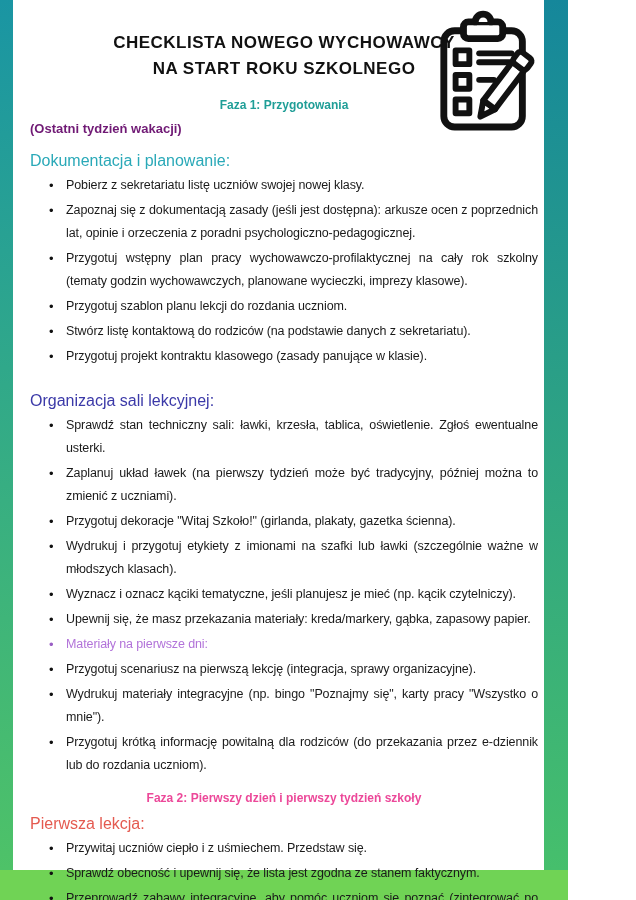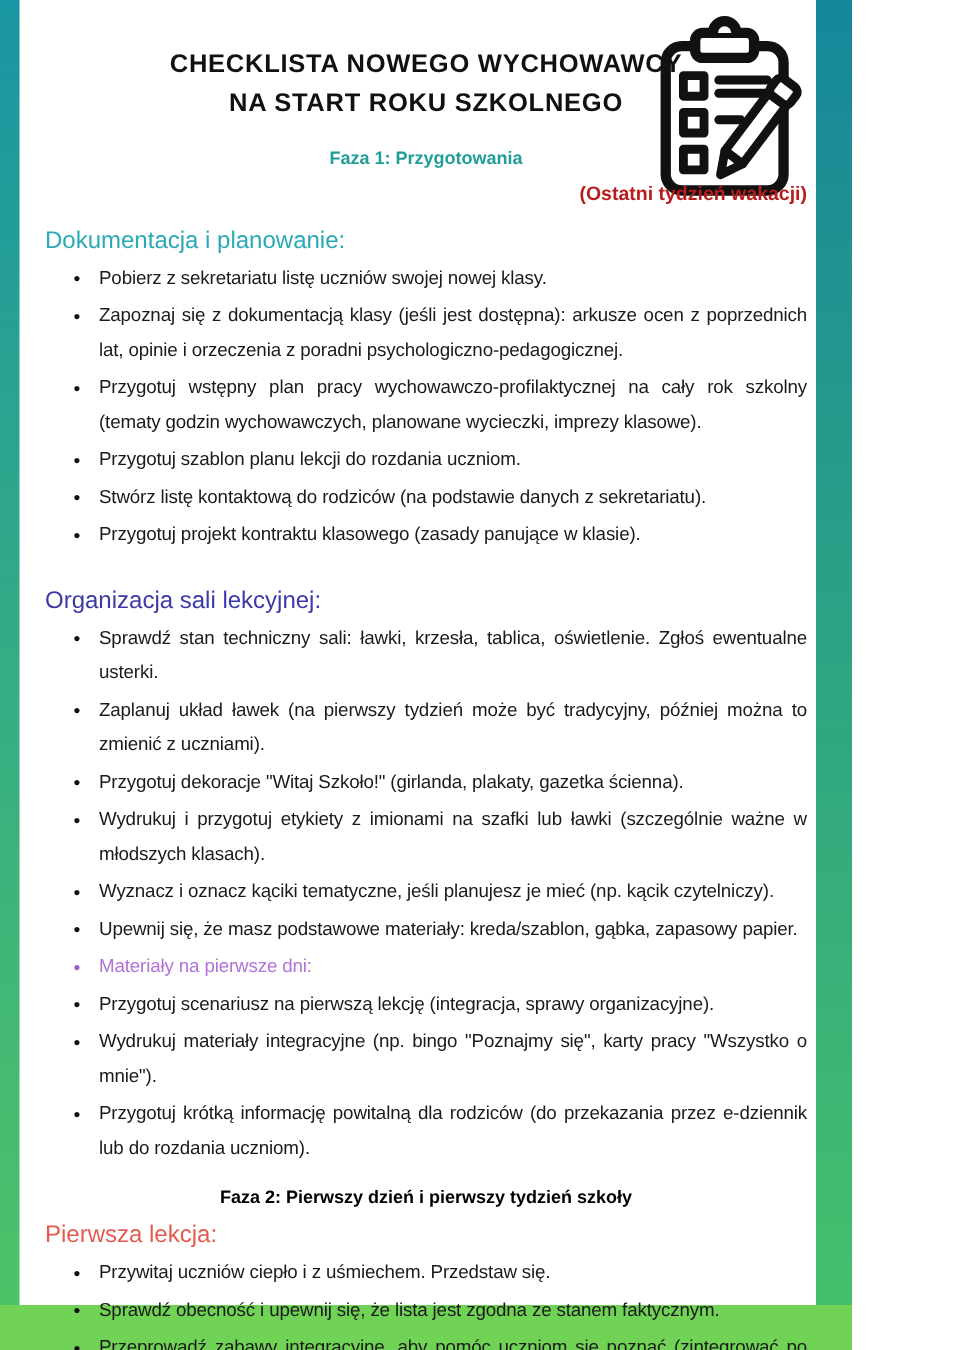--- a/index.html
+++ b/index.html
@@ -18,22 +18,22 @@
   .content { position:absolute; left:30px; right:30px; top:0; }
 
   .doc-title {
     margin-top:30px; text-align:center; font-weight:bold; font-size:17px;
     line-height:26px; letter-spacing:0.5px; color:#111;
   }
   .phase-heading {
     text-align:center; font-weight:bold; font-size:12px;
   }
   .phase1-heading { color:#1f9e97; margin-top:16px; }
-  .phase1-sub { text-align:right; font-weight:bold; font-size:13px; color:#b91c1c; margin-top:9px; }
-  .phase2-heading { color:#000000; margin-top:14px; }
+  .phase1-sub { text-align:left; font-weight:bold; font-size:13px; color:#701a75; margin-top:9px; }
+  .phase2-heading { color:#ec4899; margin-top:14px; }
 
   .section-heading { font-size:16px; margin-top:16px; margin-bottom:4px; font-weight:normal; }
   .sec-teal   { color:#2aa9b8; }
   .sec-indigo { color:#3b39a8; margin-top:24px; }
   .sec-salmon { color:#e45a50; margin-top:10px; }
 
   ul.checklist { list-style:none; margin:4px 0 0 0; padding:0 0 0 36px; }
   ul.checklist li {
     position:relative; font-size:12.5px; line-height:23px; margin-bottom:2px;
     text-align:justify; letter-spacing:-0.1px;
@@ -86,35 +86,35 @@
       <div>CHECKLISTA NOWEGO WYCHOWAWCY</div>
       <div>NA START ROKU SZKOLNEGO</div>
     </div>
 
     <div class="phase-heading phase1-heading">Faza 1: Przygotowania</div>
     <div class="phase1-sub">(Ostatni tydzień wakacji)</div>
 
     <div class="section-heading sec-teal">Dokumentacja i planowanie:</div>
     <ul class="checklist">
       <li>Pobierz z sekretariatu listę uczniów swojej nowej klasy.</li>
-      <li>Zapoznaj się z dokumentacją klasy (jeśli jest dostępna): arkusze ocen z poprzednich lat, opinie i orzeczenia z poradni psychologiczno-pedagogicznej.</li>
+      <li>Zapoznaj się z dokumentacją zasady (jeśli jest dostępna): arkusze ocen z poprzednich lat, opinie i orzeczenia z poradni psychologiczno-pedagogicznej.</li>
       <li>Przygotuj wstępny plan pracy wychowawczo-profilaktycznej na cały rok szkolny (tematy godzin wychowawczych, planowane wycieczki, imprezy klasowe).</li>
       <li>Przygotuj szablon planu lekcji do rozdania uczniom.</li>
       <li>Stwórz listę kontaktową do rodziców (na podstawie danych z sekretariatu).</li>
       <li>Przygotuj projekt kontraktu klasowego (zasady panujące w klasie).</li>
     </ul>
 
     <div class="section-heading sec-indigo">Organizacja sali lekcyjnej:</div>
     <ul class="checklist">
       <li>Sprawdź stan techniczny sali: ławki, krzesła, tablica, oświetlenie. Zgłoś ewentualne usterki.</li>
       <li>Zaplanuj układ ławek (na pierwszy tydzień może być tradycyjny, później można to zmienić z uczniami).</li>
       <li>Przygotuj dekoracje "Witaj Szkoło!" (girlanda, plakaty, gazetka ścienna).</li>
       <li>Wydrukuj i przygotuj etykiety z imionami na szafki lub ławki (szczególnie ważne w młodszych klasach).</li>
       <li>Wyznacz i oznacz kąciki tematyczne, jeśli planujesz je mieć (np. kącik czytelniczy).</li>
-      <li>Upewnij się, że masz podstawowe materiały: kreda/szablon, gąbka, zapasowy papier.</li>
+      <li>Upewnij się, że masz przekazania materiały: kreda/markery, gąbka, zapasowy papier.</li>
       <li class="purple">Materiały na pierwsze dni:</li>
       <li>Przygotuj scenariusz na pierwszą lekcję (integracja, sprawy organizacyjne).</li>
       <li>Wydrukuj materiały integracyjne (np. bingo "Poznajmy się", karty pracy "Wszystko o mnie").</li>
       <li>Przygotuj krótką informację powitalną dla rodziców (do przekazania przez e-dziennik lub do rozdania uczniom).</li>
     </ul>
 
     <div class="phase-heading phase2-heading">Faza 2: Pierwszy dzień i pierwszy tydzień szkoły</div>
 
     <div class="section-heading sec-salmon">Pierwsza lekcja:</div>
     <ul class="checklist">

